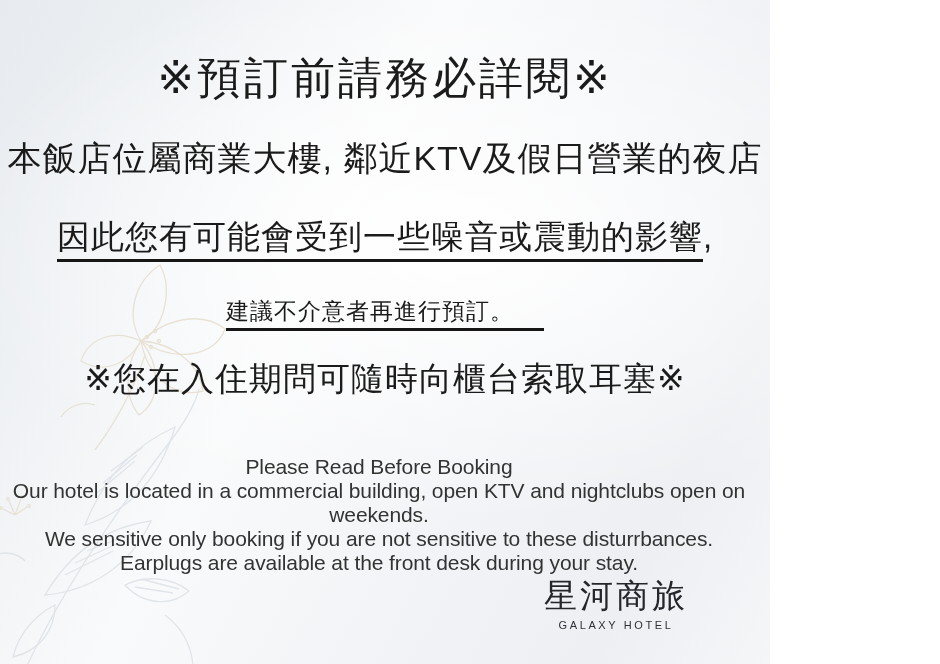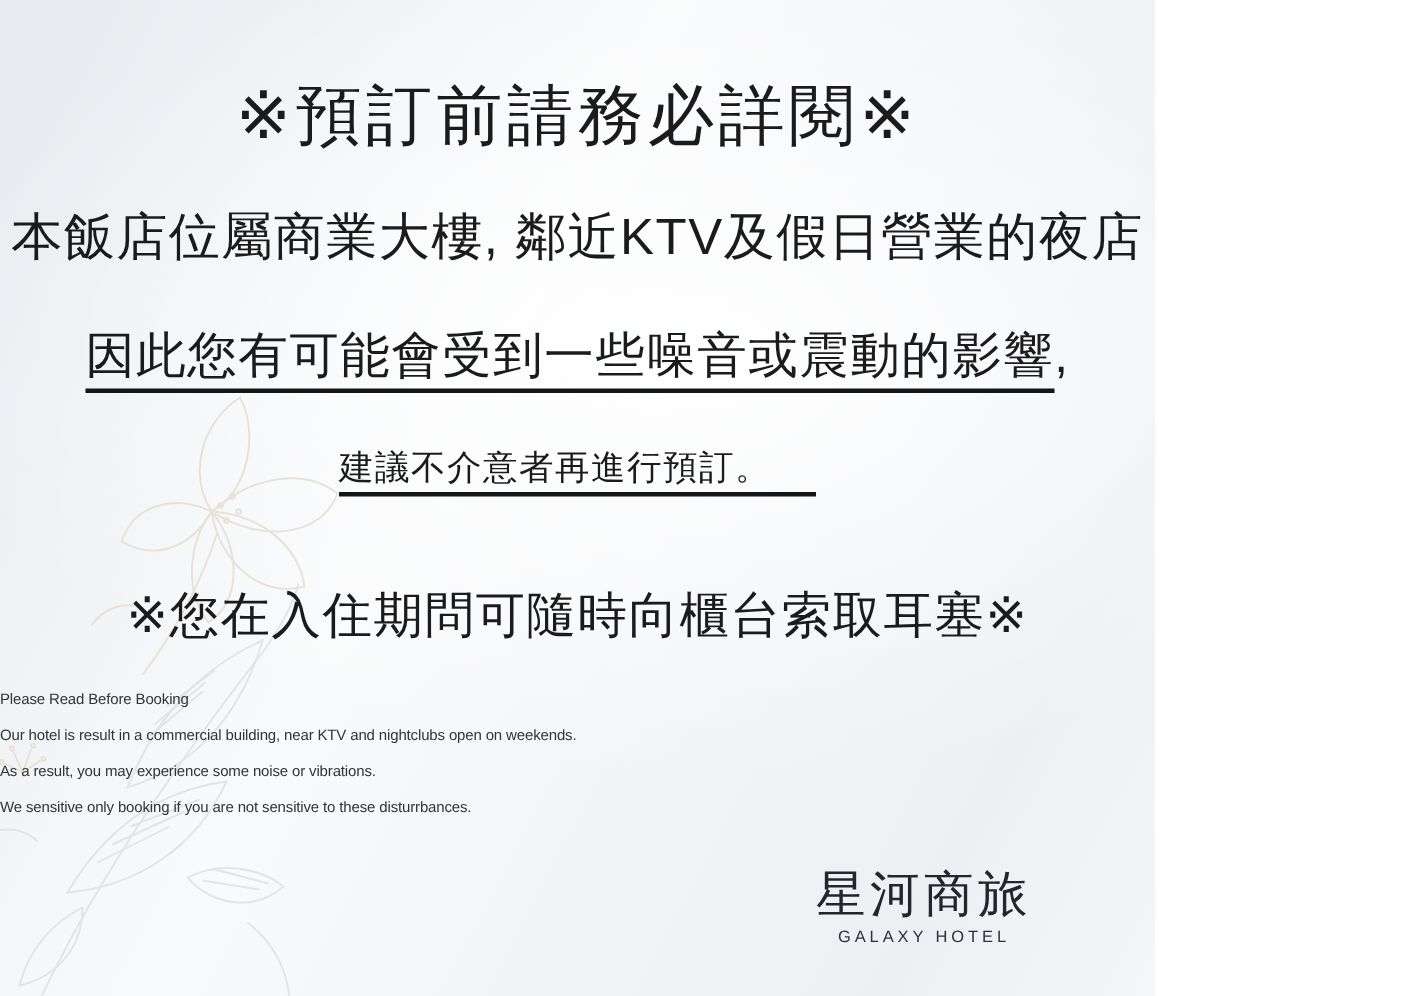--- a/index.html
+++ b/index.html
@@ -15,26 +15,26 @@
   }
   .decor{position:absolute;pointer-events:none;}
   .zh-line{
     position:absolute;left:0;right:0;text-align:center;
     color:#1b1b1b;white-space:nowrap;line-height:1.18;
   }
   .title{top:52px;font-size:44px;letter-spacing:3px;}
   .l-building{top:138px;font-size:34px;letter-spacing:1px;}
   .l-noise{top:218px;font-size:33px;letter-spacing:1px;}
   .l-recommend{top:298px;font-size:23px;letter-spacing:1px;}
-  .l-earplugs{top:391px;font-size:33px;letter-spacing:1px;}
+  .l-earplugs{top:360px;font-size:33px;letter-spacing:1px;}
   .u{border-bottom:3px solid #161616;padding-bottom:3px;display:inline-block;line-height:1.12;}
   .u-ext{padding-right:30px;}
   .en-block{
-    position:absolute;left:0;right:12px;top:455px;text-align:left;
-    color:#333;font-size:10px;line-height:24px;letter-spacing:-0.1px;
+    position:absolute;left:0;right:12px;top:455px;text-align:center;
+    color:#333;font-size:21px;line-height:24px;letter-spacing:-0.1px;
   }
   .brand{
     position:absolute;right:82px;top:578px;text-align:center;color:#24262c;
   }
   .brand-zh{font-size:33px;letter-spacing:3px;line-height:1.1;}
   .brand-en{font-size:11px;letter-spacing:2.6px;margin-top:5px;color:#2e3138;}
   svg{display:block;}
 </style>
 </head>
 <body>
@@ -118,23 +118,23 @@
   <div class="zh-line l-building">本飯店位屬商業大樓, 鄰近KTV及假日營業的夜店</div>
 
   <div class="zh-line l-noise"><span class="u">因此您有可能會受到一些噪音或震動的影響</span><span>,</span></div>
 
   <div class="zh-line l-recommend"><span class="u u-ext">建議不介意者再進行預訂。</span></div>
 
   <div class="zh-line l-earplugs">※您在入住期問可隨時向櫃台索取耳塞※</div>
 
   <div class="en-block">
     <div>Please Read Before Booking</div>
-    <div>Our hotel is result in a commercial building, near KTV and nightclubs open on weekends.</div>
-    <div>As a result, you may experience some noise or vibrations.</div>
+    <div>Our hotel is located in a commercial building, open KTV and nightclubs open on weekends.</div>
     <div>We sensitive only booking if you are not sensitive to these disturrbances.</div>
+    <div>Earplugs are available at the front desk during your stay.</div>
   </div>
 
   <div class="brand">
     <div class="brand-zh">星河商旅</div>
     <div class="brand-en">GALAXY HOTEL</div>
   </div>
 
 </div>
 
 </body></html>

